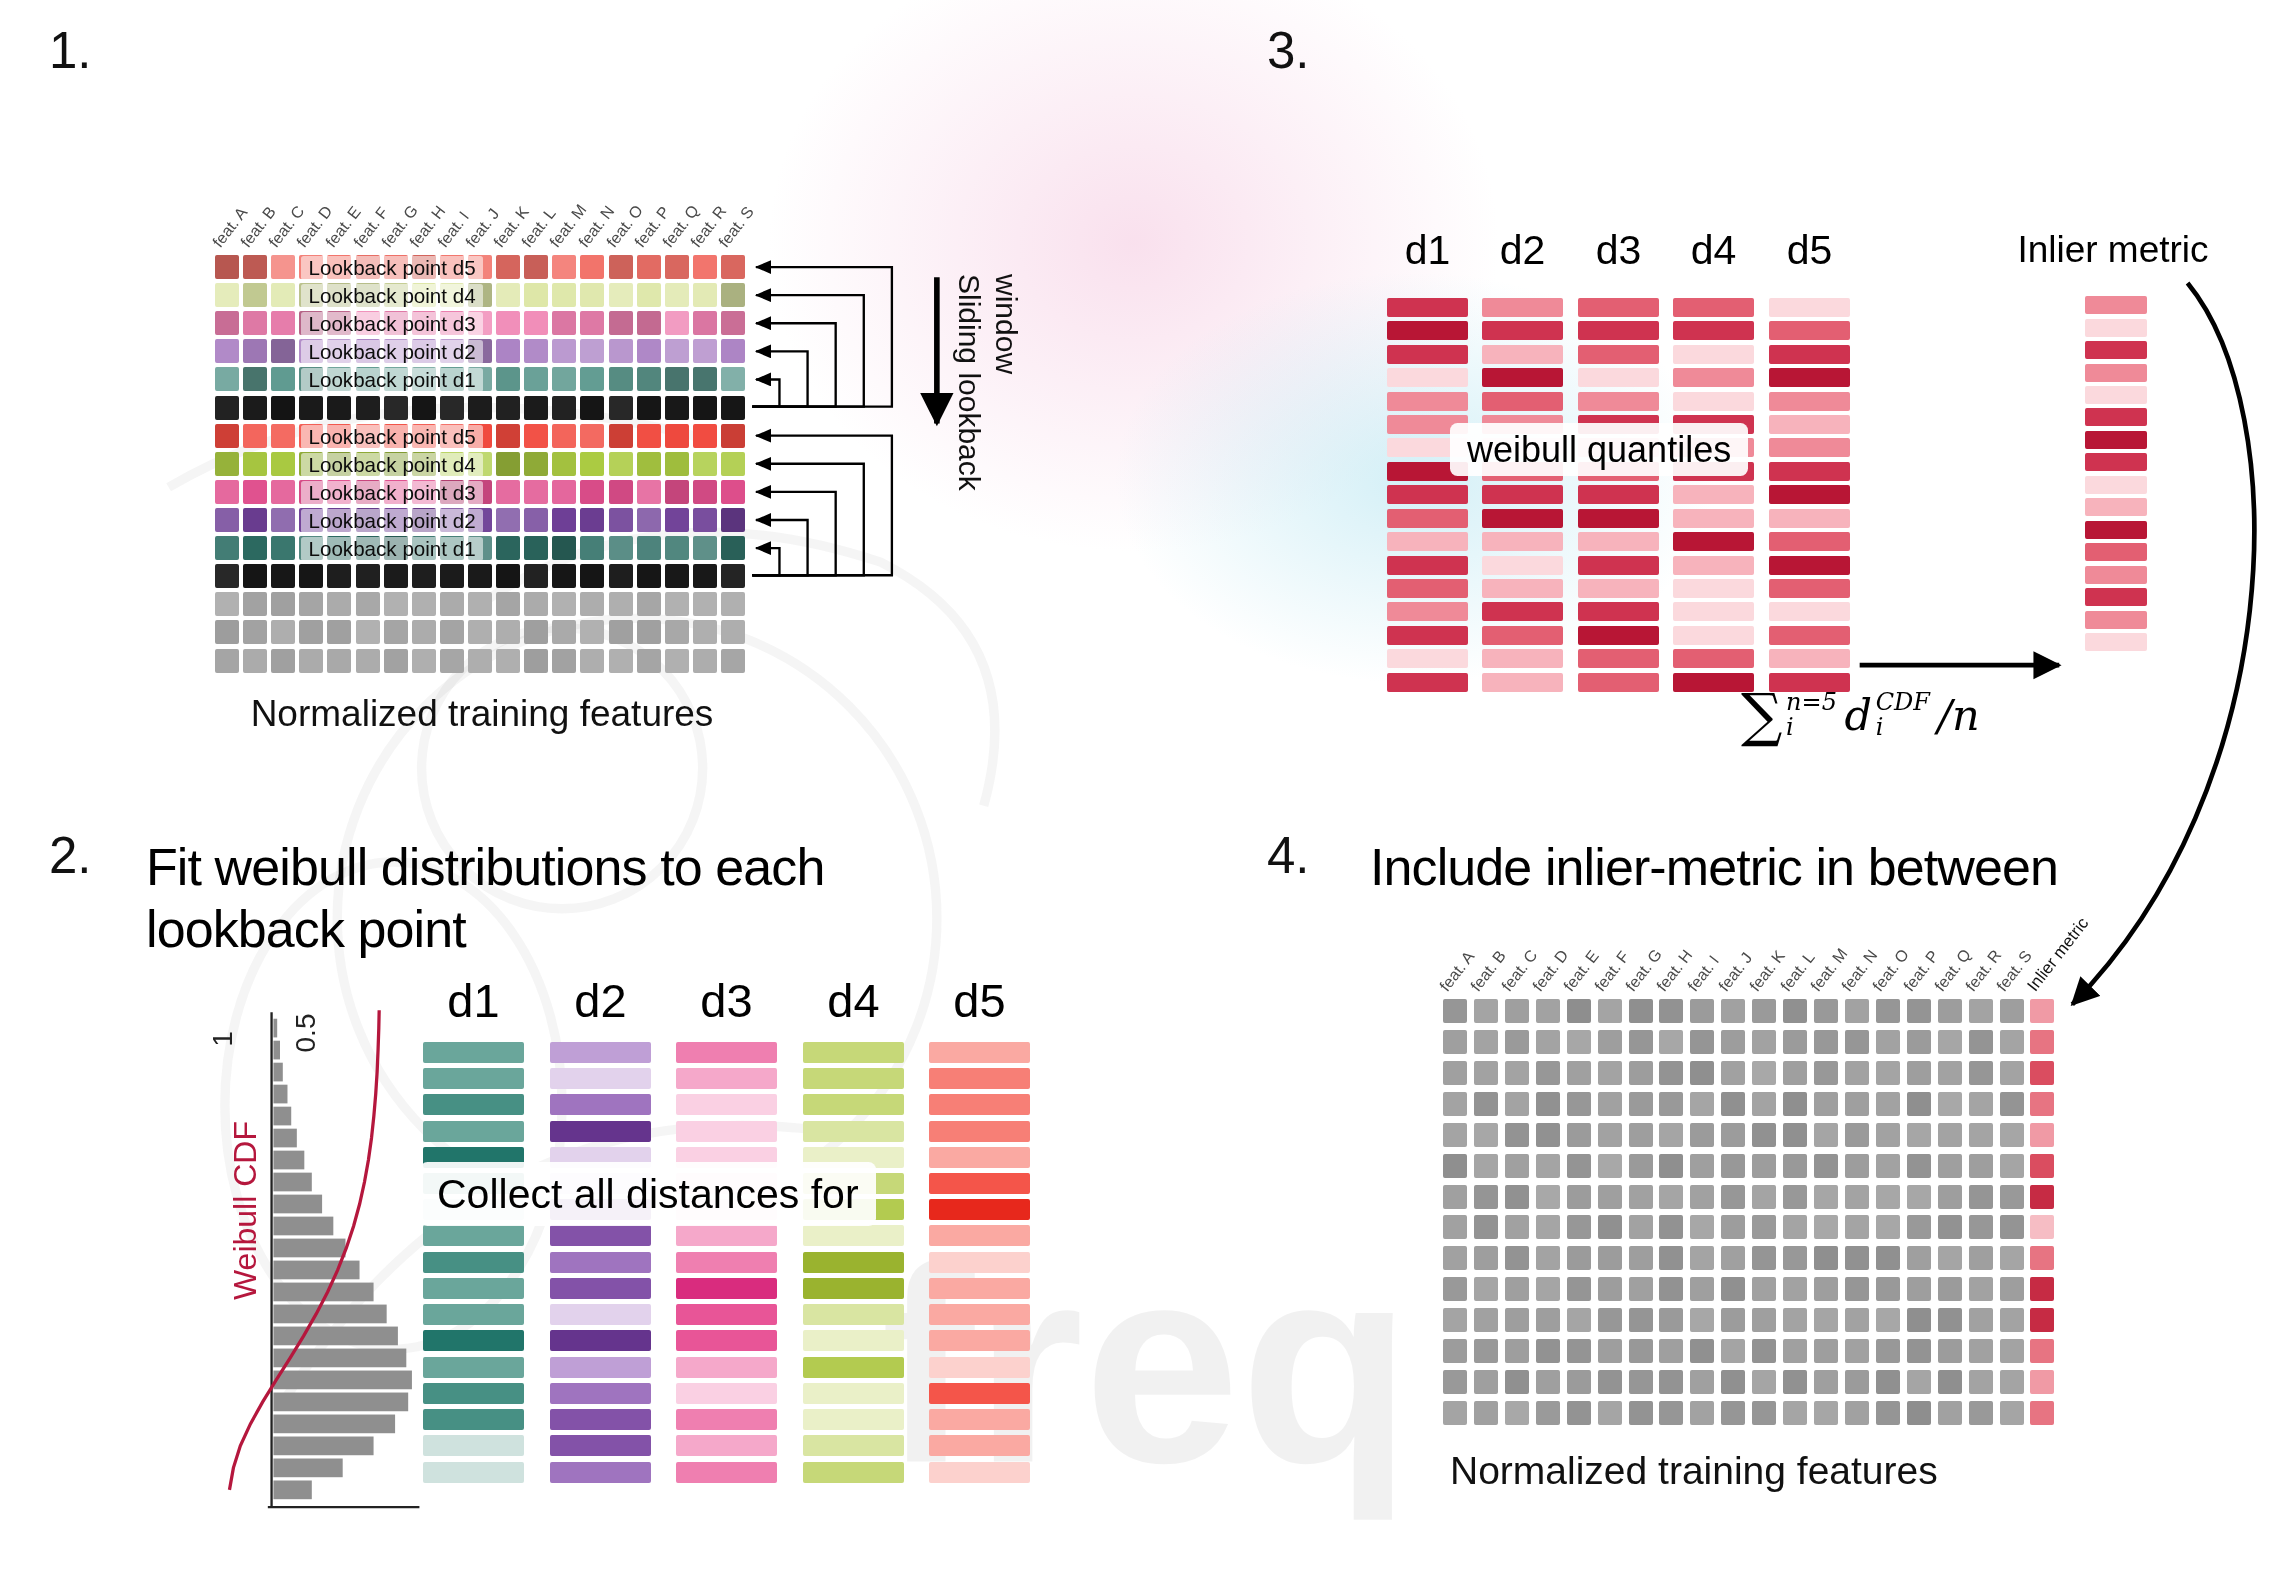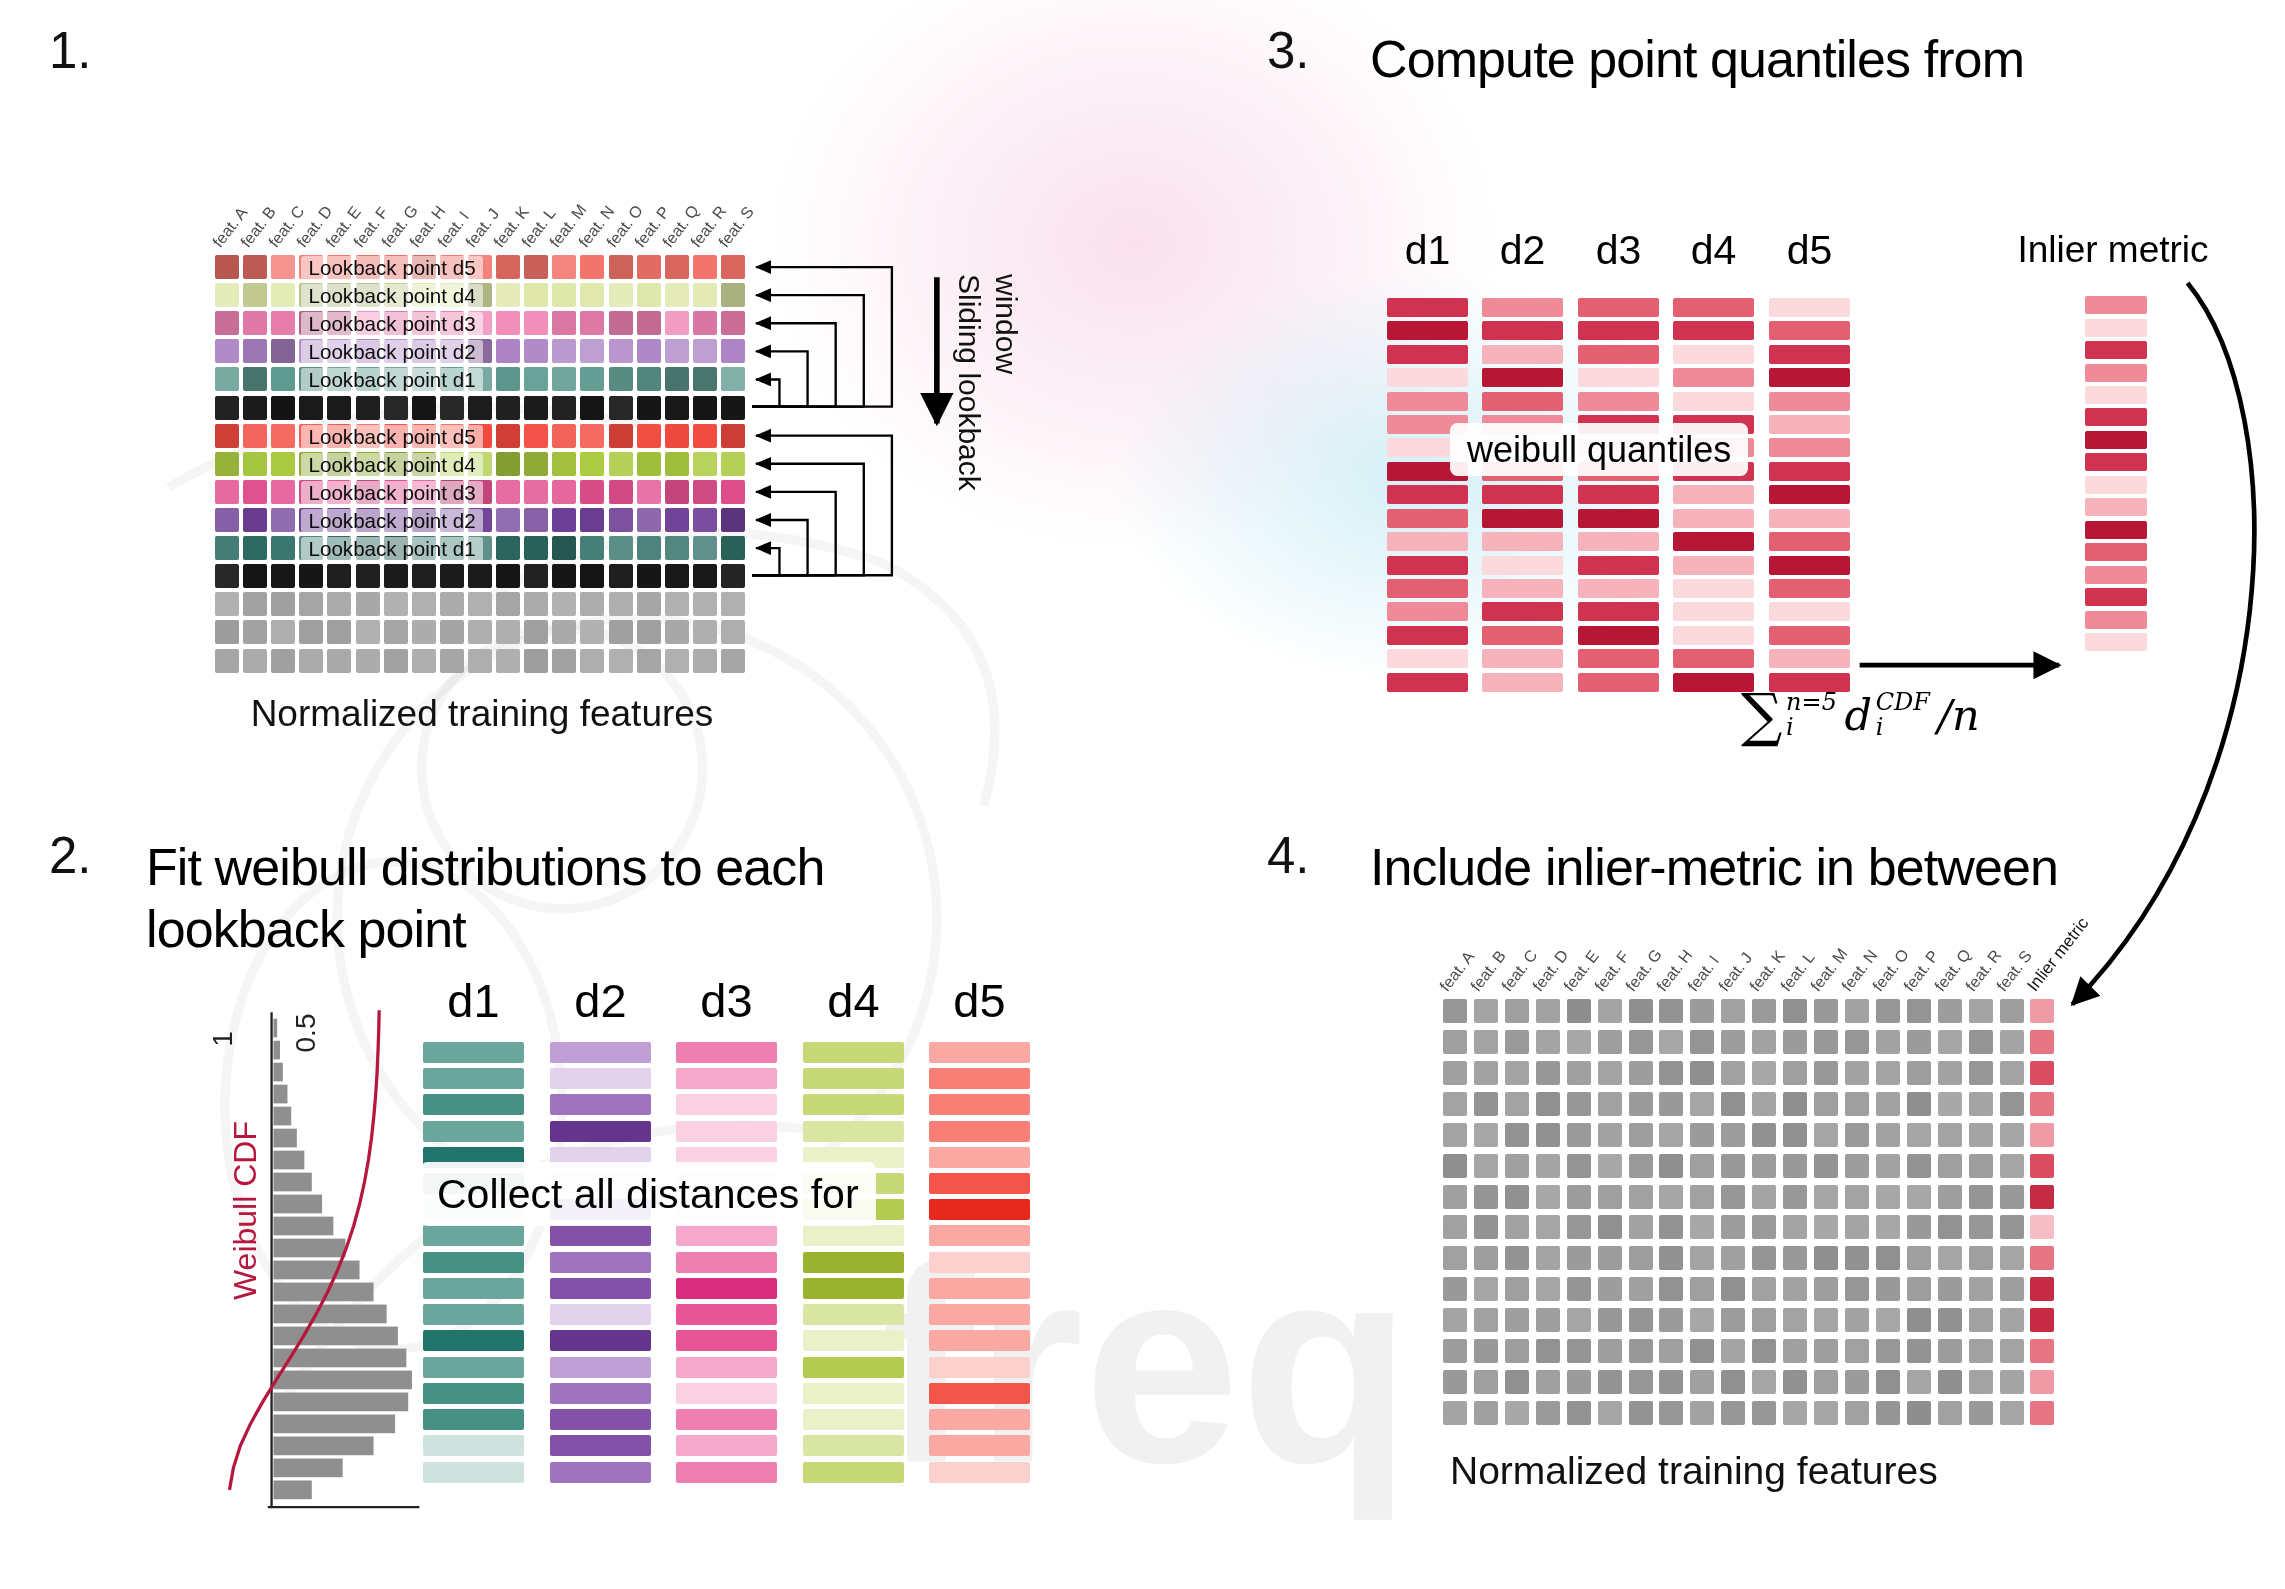--- a/index.html
+++ b/index.html
@@ -914,21 +914,20 @@
   <div class="col-header" style="left:676px;top:973px;width:101px;font-size:47px">d3</div>
   <div class="col-header" style="left:803px;top:973px;width:101px;font-size:47px">d4</div>
   <div class="col-header" style="left:929px;top:973px;width:101px;font-size:47px">d5</div>
 
   <div class="overlay-pill" style="left:420px;top:1162px;font-size:41px;line-height:1.3">
     <div>Collect all distances for</div>
   </div>
 
   <div class="step-num" style="left:1267px;top:20.6px">3.</div>
   <div class="step-title" style="left:1370px;top:28px">
-    <div>Compute point quantiles from</div>
   </div>
 
   <div class="col-header" style="left:1387px;top:227px;width:81px;font-size:41px">d1</div>
   <div class="col-header" style="left:1482px;top:227px;width:81px;font-size:41px">d2</div>
   <div class="col-header" style="left:1578px;top:227px;width:81px;font-size:41px">d3</div>
   <div class="col-header" style="left:1673px;top:227px;width:81px;font-size:41px">d4</div>
   <div class="col-header" style="left:1769px;top:227px;width:81px;font-size:41px">d5</div>
   <div class="col-header" style="left:1996px;top:229px;width:234px;font-size:37px">Inlier metric</div>
 
   <div class="overlay-pill" style="left:1450px;top:423px;font-size:36px">weibull quantiles</div>

